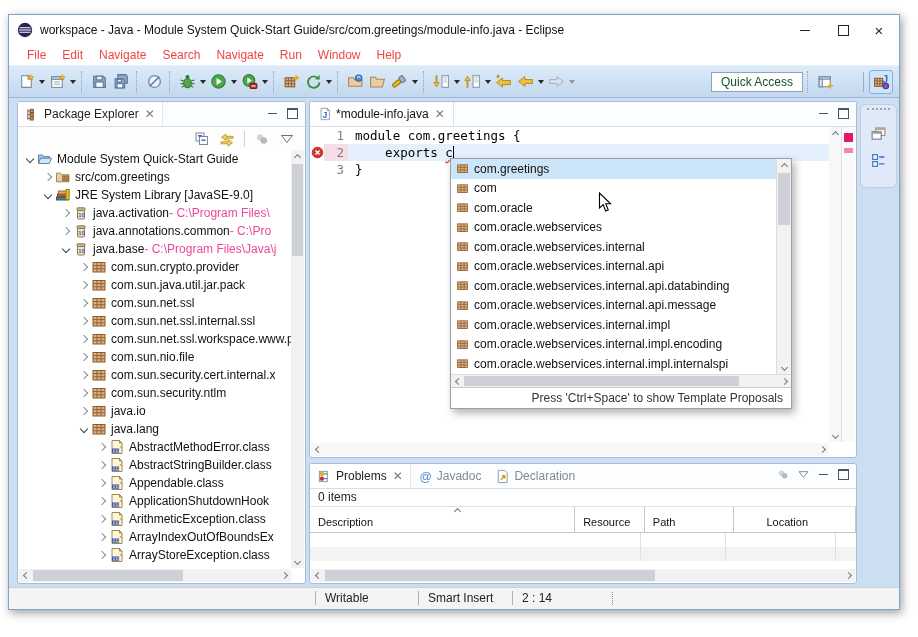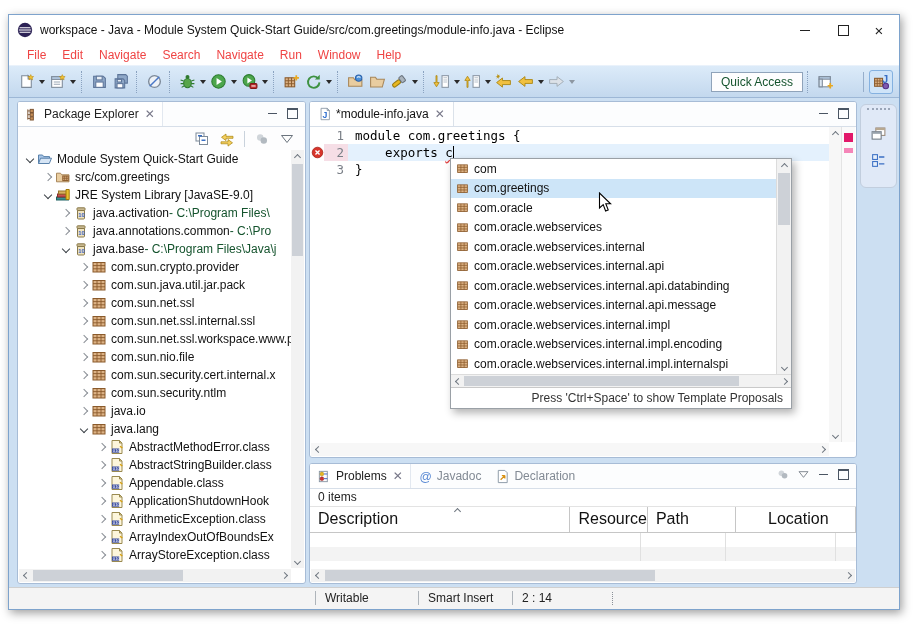--- a/index.html
+++ b/index.html
@@ -52,21 +52,21 @@
   .cv.dark{border-color:#3c4248;border-width:0 1.6px 1.6px 0;}
   .cv.sm{width:4px;height:4px;border-color:#6f7780;}
   
   .pe-toolbar{position:relative;height:23px;display:flex;align-items:center;justify-content:flex-end;gap:5px;padding-right:8px;background:#fdfdfe;}
   .pe-toolbar .tbtn{width:20px;height:20px;}
   .tree{position:absolute;left:1px;top:48px;right:14px;bottom:15px;overflow:hidden;font-size:12px;}
   .trow{display:flex;align-items:center;height:18px;white-space:nowrap;}
   .twisty{width:14px;display:inline-flex;justify-content:center;flex:none;}
   .trow .ic{width:16px;height:16px;flex:none;margin-right:4px;}
   .tlabel{color:#111;}
-  .tsuffix{color:#14532d;}
+  .tsuffix{color:#ec4899;}
   
   .sb{background:#f2f2f2;position:absolute;}
   .sb .arrow{position:absolute;display:flex;align-items:center;justify-content:center;}
   .thumb{position:absolute;background:#cdd1d7;}
   
   .ed-tab{display:flex;align-items:center;gap:4px;height:100%;padding:0 8px;font-size:12px;color:#111;background:#fff;border-right:1px solid #dbe2ea;}
   .ed-tab .ic{width:14px;height:14px;}
   .code-area{position:absolute;left:1px;top:25px;right:27px;bottom:15px;background:#fff;overflow:hidden;
              font-family:"DejaVu Sans Mono",monospace;font-size:12.5px;}
   .code-row{position:relative;height:17px;display:flex;align-items:center;}
@@ -87,21 +87,21 @@
          box-shadow:3px 4px 8px rgba(0,0,0,.3);z-index:50;}
   .pop-list{position:relative;height:215px;overflow:hidden;}
   .pop-item{display:flex;align-items:center;height:19.5px;padding-left:5px;font-size:12px;color:#111;white-space:nowrap;}
   .pop-item .ic{width:13px;height:13px;margin-right:5px;flex:none;}
   .pop-item.selected{background:#cde5f8;}
   .pop-footer{height:20px;border-top:1px solid #c9c9c9;display:flex;align-items:center;justify-content:flex-end;
               padding-right:8px;font-size:12px;color:#333;}
   
   .pr-count{height:17px;line-height:17px;font-size:12px;color:#222;padding-left:8px;border-bottom:1px solid #e3e3e3;}
   .pr-header{position:relative;height:25px;border-bottom:1px solid #c6c6c6;display:flex;}
-  .pcol{box-sizing:border-box;border-right:1px solid #c6c6c6;font-size:16px;color:#111;display:flex;align-items:flex-end;padding:0 0 4px 8px;position:relative;}
+  .pcol{box-sizing:border-box;border-right:1px solid #c6c6c6;font-size:11px;color:#111;display:flex;align-items:flex-end;padding:0 0 4px 8px;position:relative;}
   .pr-body{position:relative;}
   .pr-row{height:14px;}
   .pr-row.alt{background:#f3f3f3;}
   .pr-colline{position:absolute;top:0;bottom:0;width:1px;background:#e0e0e0;}
   .sort-ind{position:absolute;left:145px;top:2px;}
   
   .fastview{position:absolute;left:851px;top:89px;width:37px;height:84px;background:#e0e9f7;border:1px solid #c2cede;border-radius:6px;box-sizing:border-box;}
   .fv-handle{height:8px;margin:3px 6px 2px;border-top:2px dotted #9aa6b8;}
   .fv-btn{width:24px;height:24px;margin:3px auto;display:flex;align-items:center;justify-content:center;}
   .fv-btn .ic{width:17px;height:17px;}
@@ -962,37 +962,37 @@
       <div class="st-sep" style="left:409px"></div>
       <div class="st-text" style="left:419px">Smart Insert</div>
       <div class="st-sep" style="left:503px"></div>
       <div class="st-text" style="left:513px">2 : 14</div>
       <div class="st-dot" style="left:603px"></div>
     </div>
   </div>
 
   <div class="popup">
     <div class="pop-list">
+        <div class="pop-item selected">
+          <span class="ic" style="width: 13px; height: 13px;">
+            <svg viewBox="0 0 16 16" width="100%" height="100%">
+              <rect x="2" y="3.5" width="12" height="9.5" fill="#dcb285" stroke="#8a5a2b"></rect>
+              <path d="M2 6.6h12M2 9.8h12M6 3.5v9.5M10 3.5v9.5" stroke="#8a5a2b" stroke-width=".9" fill="none"></path>
+            </svg>
+          </span>
+          <span>com.greetings</span>
+        </div>
         <div class="pop-item">
           <span class="ic" style="width: 13px; height: 13px;">
             <svg viewBox="0 0 16 16" width="100%" height="100%">
               <rect x="2" y="3.5" width="12" height="9.5" fill="#dcb285" stroke="#8a5a2b"></rect>
               <path d="M2 6.6h12M2 9.8h12M6 3.5v9.5M10 3.5v9.5" stroke="#8a5a2b" stroke-width=".9" fill="none"></path>
             </svg>
           </span>
           <span>com</span>
-        </div>
-        <div class="pop-item selected">
-          <span class="ic" style="width: 13px; height: 13px;">
-            <svg viewBox="0 0 16 16" width="100%" height="100%">
-              <rect x="2" y="3.5" width="12" height="9.5" fill="#dcb285" stroke="#8a5a2b"></rect>
-              <path d="M2 6.6h12M2 9.8h12M6 3.5v9.5M10 3.5v9.5" stroke="#8a5a2b" stroke-width=".9" fill="none"></path>
-            </svg>
-          </span>
-          <span>com.greetings</span>
         </div>
         <div class="pop-item">
           <span class="ic" style="width: 13px; height: 13px;">
             <svg viewBox="0 0 16 16" width="100%" height="100%">
               <rect x="2" y="3.5" width="12" height="9.5" fill="#dcb285" stroke="#8a5a2b"></rect>
               <path d="M2 6.6h12M2 9.8h12M6 3.5v9.5M10 3.5v9.5" stroke="#8a5a2b" stroke-width=".9" fill="none"></path>
             </svg>
           </span>
           <span>com.oracle</span>
         </div>

